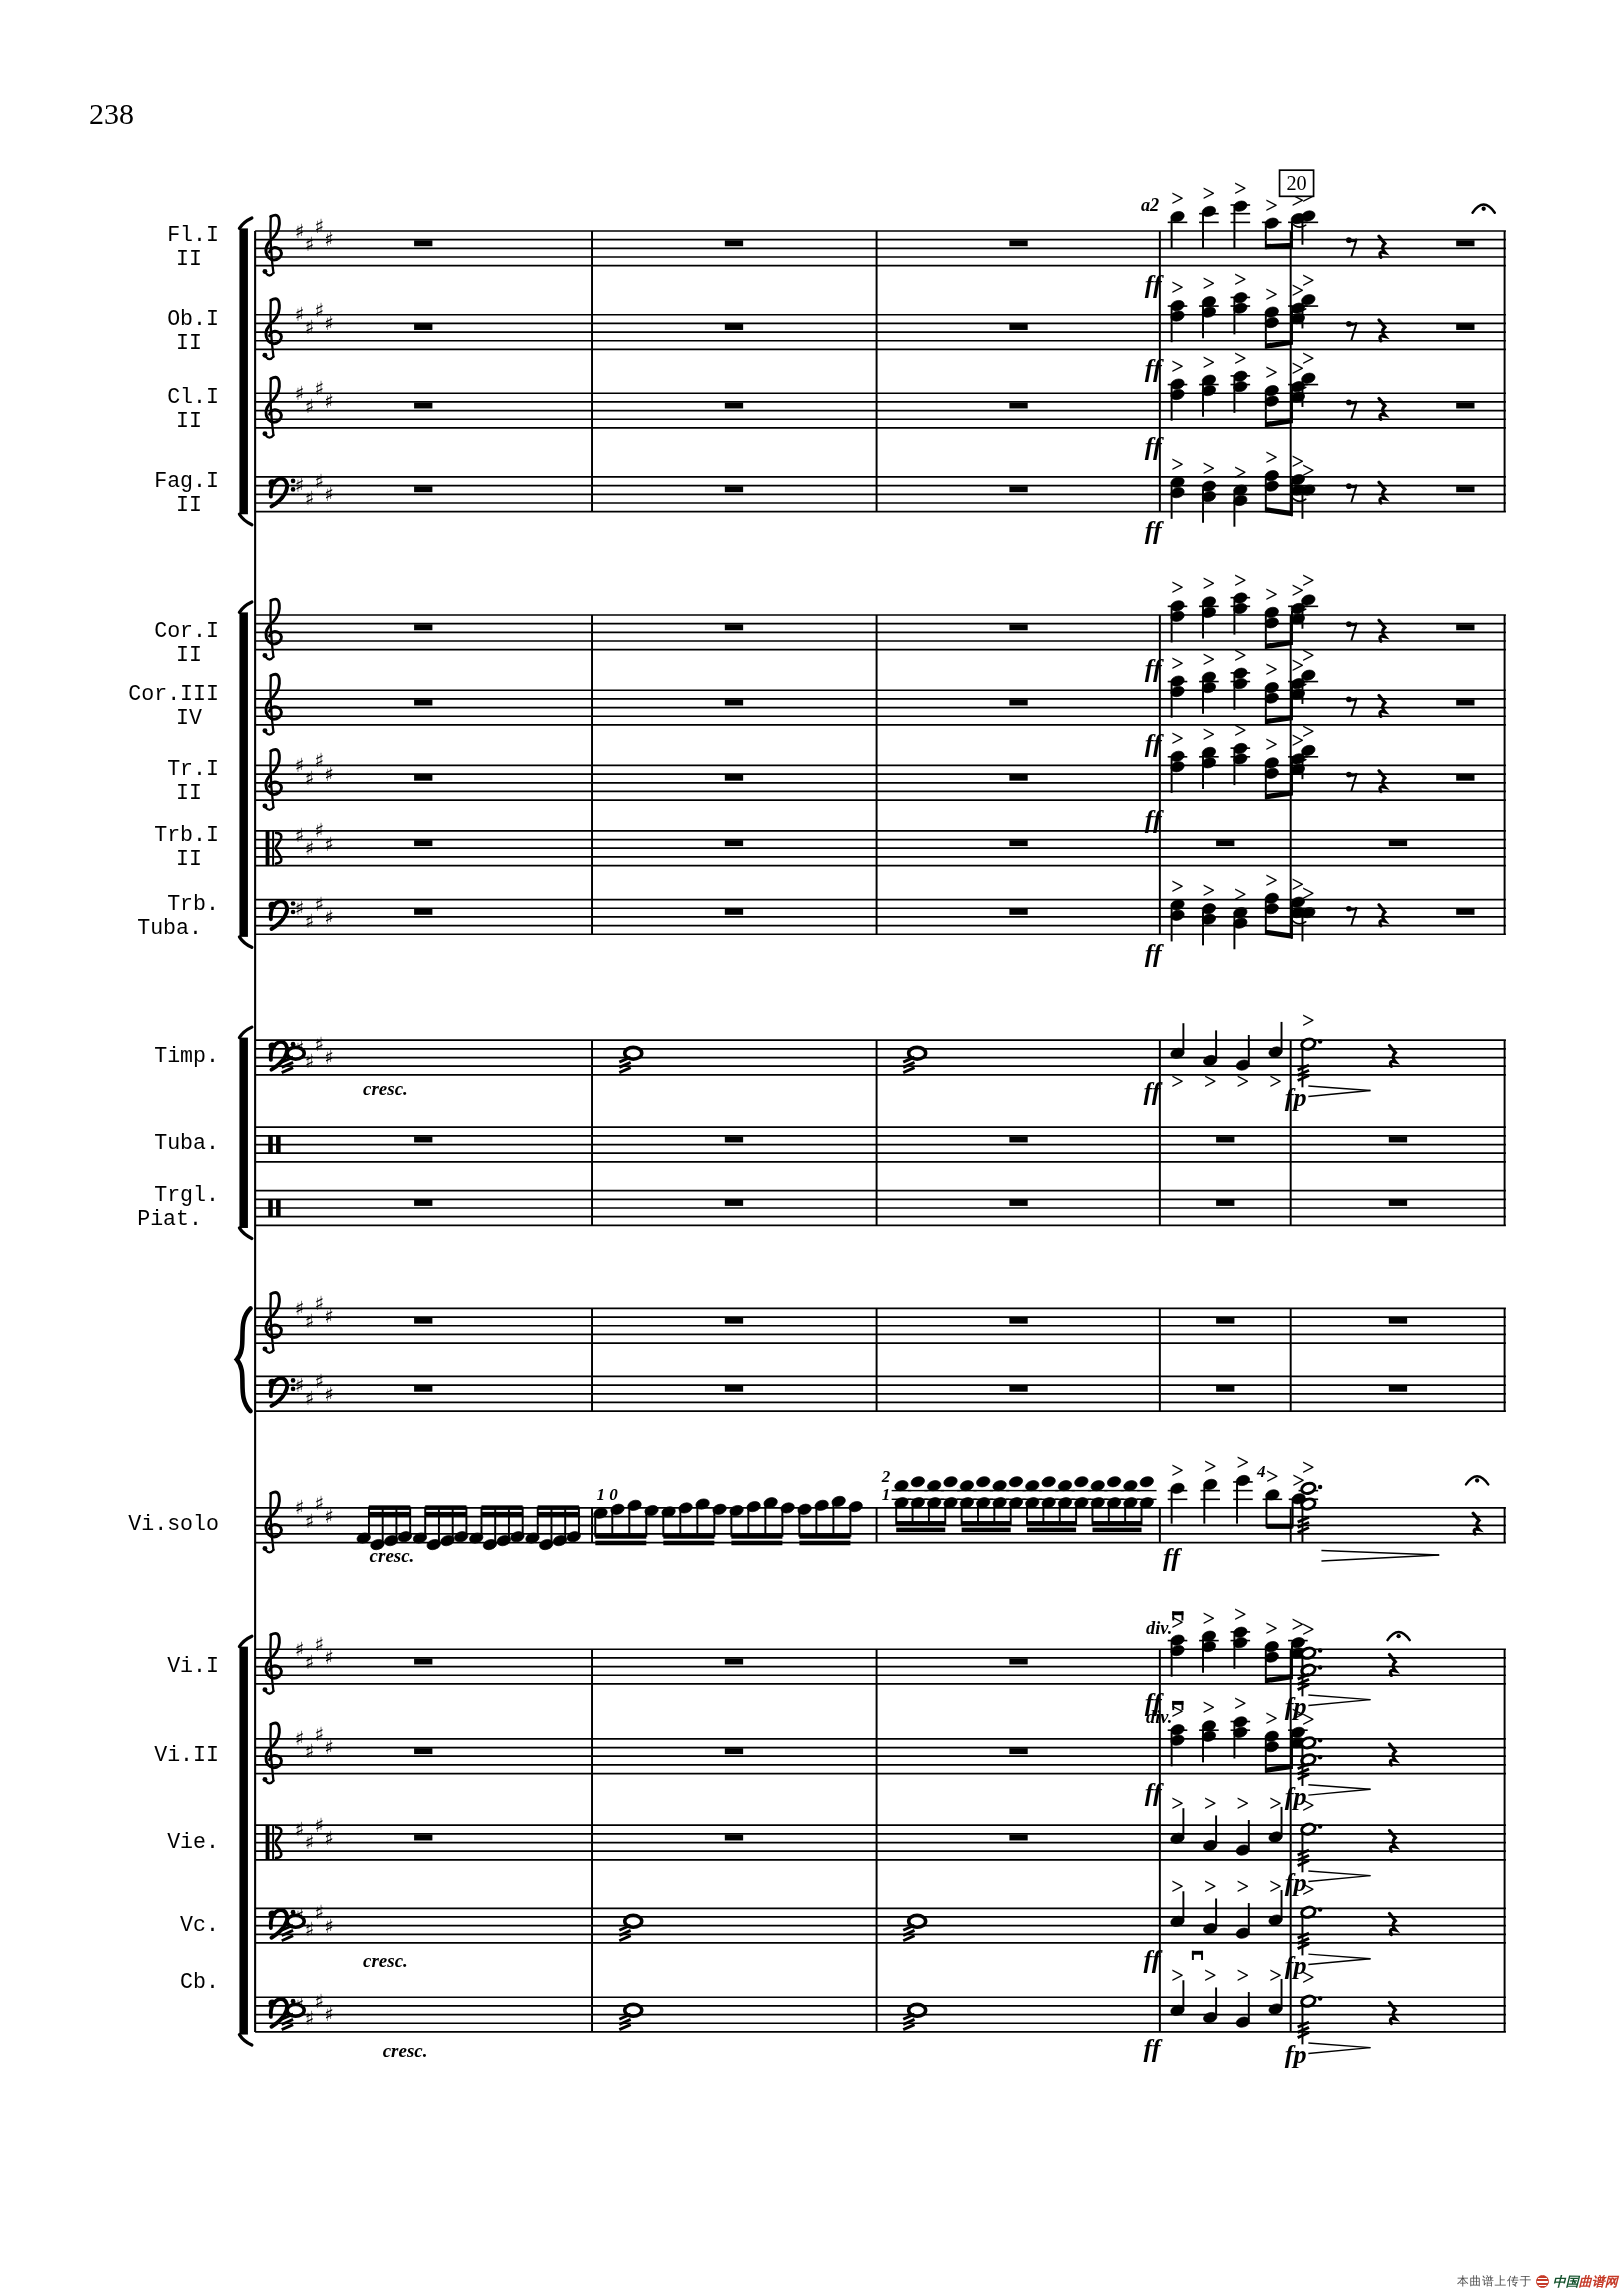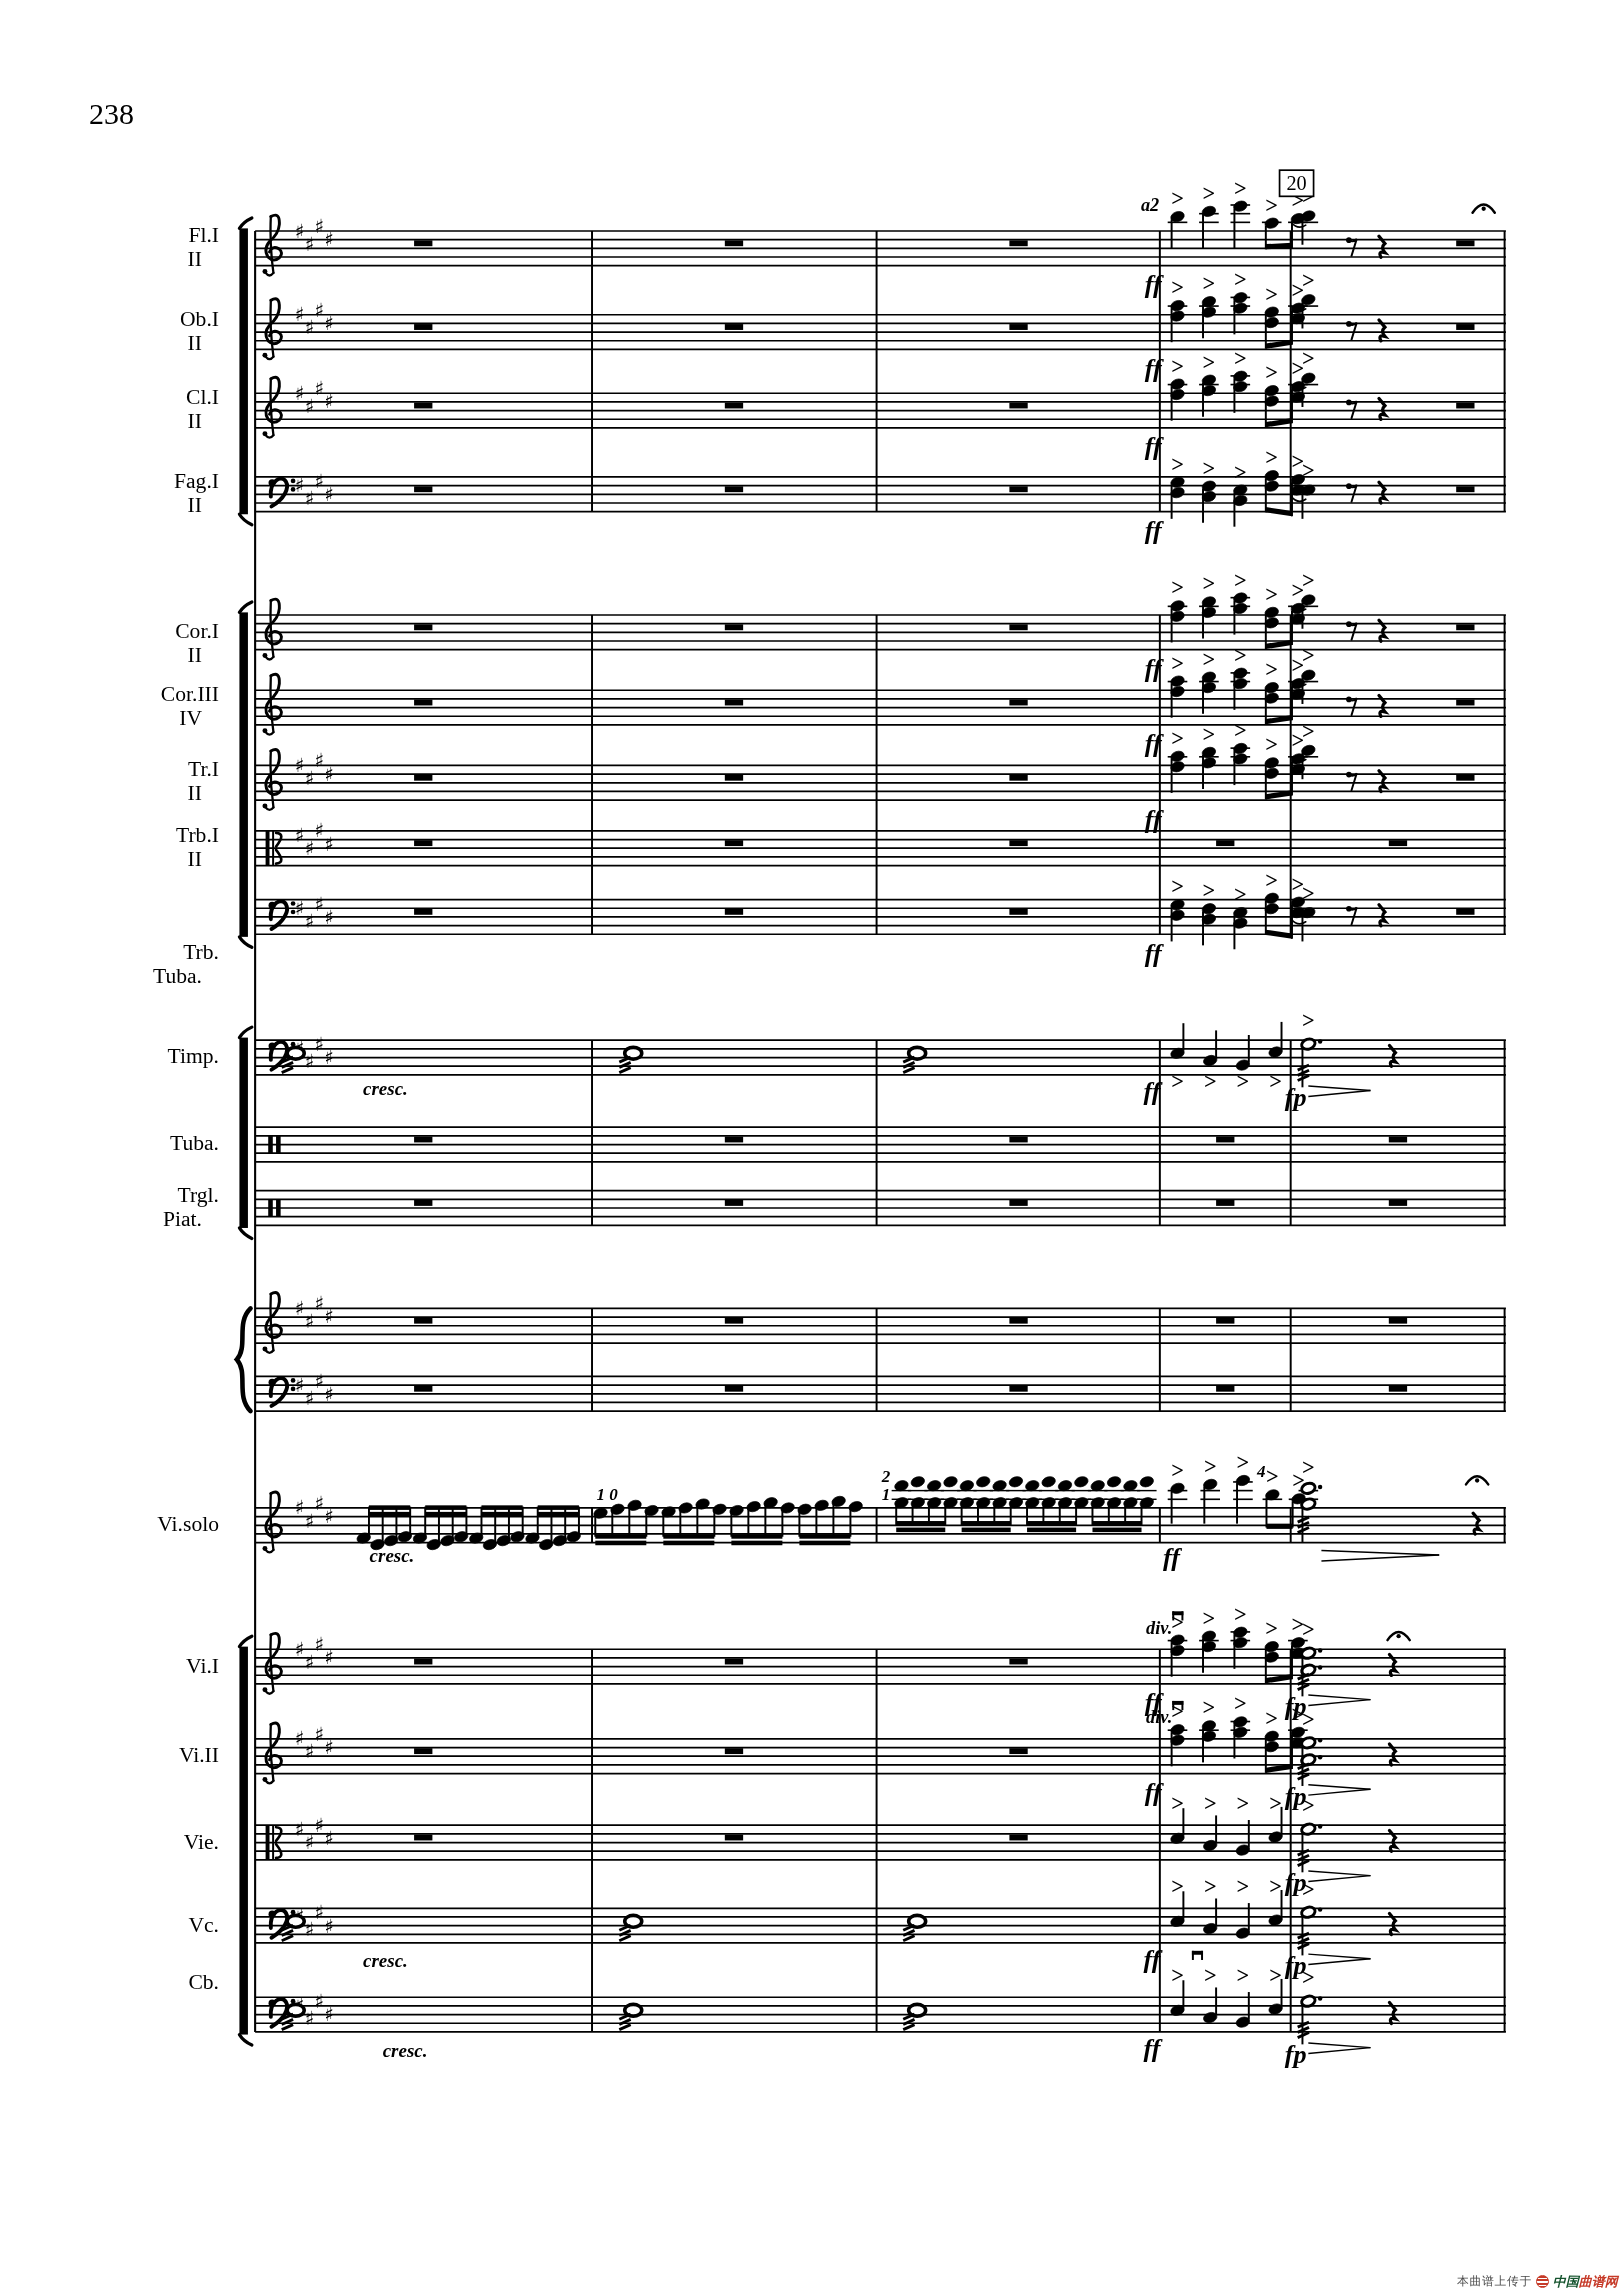--- a/index.html
+++ b/index.html
@@ -2,21 +2,21 @@
 <html style="font-size:10.5px"><head>
 <meta charset="utf-8">
 <style>
   html,body{margin:0;padding:0;background:#888;}
   .page{position:relative;width:1623px;height:2295px;background:#ffffff;overflow:hidden;
         font-family:"Liberation Serif",serif;}
   #page-number{position:absolute;left:67px;top:97px;font-size:30px;color:#000;margin-left:22px;}
   #score-svg{position:absolute;left:0;top:0;}
   .ilabel{position:absolute;left:26px;width:193px;text-align:right;color:#000;
           font-size:21.6px;line-height:24px;}
-  .ilabel div{white-space:nowrap;}
+  .ilabel div{white-space:nowrap;font-family:Liberation Mono, monospace;}
   #watermark{position:absolute;right:5.2px;top:2273px;height:17px;display:flex;align-items:center;
              gap:3.9px;font-size:11.8px;}
   #wm-prefix{color:#4a4a4a;letter-spacing:0.7px;}
   #wm-logo{display:inline-block;width:13px;height:13px;border-radius:50%;
            background:repeating-linear-gradient(#c63a28 0 2px,#ffffff 2px 3.3px);
            border:1.3px solid #c63a28;box-sizing:border-box;overflow:hidden;color:transparent;font-size:5.2px;}
   #wm-site-bold{color:#14532d;font-weight:bold;font-style:italic;font-size:13px;}
   #wm-site-rest{color:#c63a28;font-weight:bold;font-style:italic;font-size:13px;}
   
   text{fill:#000;}
@@ -1415,21 +1415,21 @@
         <div style="padding-right: 17px;">IV</div>
       </div>
       <div class="ilabel" style="top: 757px;">
         <div>Tr.I</div>
         <div style="padding-right: 17px;">II</div>
       </div>
       <div class="ilabel" style="top: 823px;">
         <div>Trb.I</div>
         <div style="padding-right: 17px;">II</div>
       </div>
-      <div class="ilabel" style="top: 892px; margin-top: 48px;">
+      <div class="ilabel" style="top: 892px;">
         <div>Trb.</div>
         <div style="padding-right: 17px; text-align: right;">Tuba.</div>
       </div>
       <div class="ilabel" style="top: 1044px;">
         <div>Timp.</div>
       </div>
       <div class="ilabel" style="top: 1131px;">
         <div>Tuba.</div>
       </div>
       <div class="ilabel" style="top: 1183px;">

